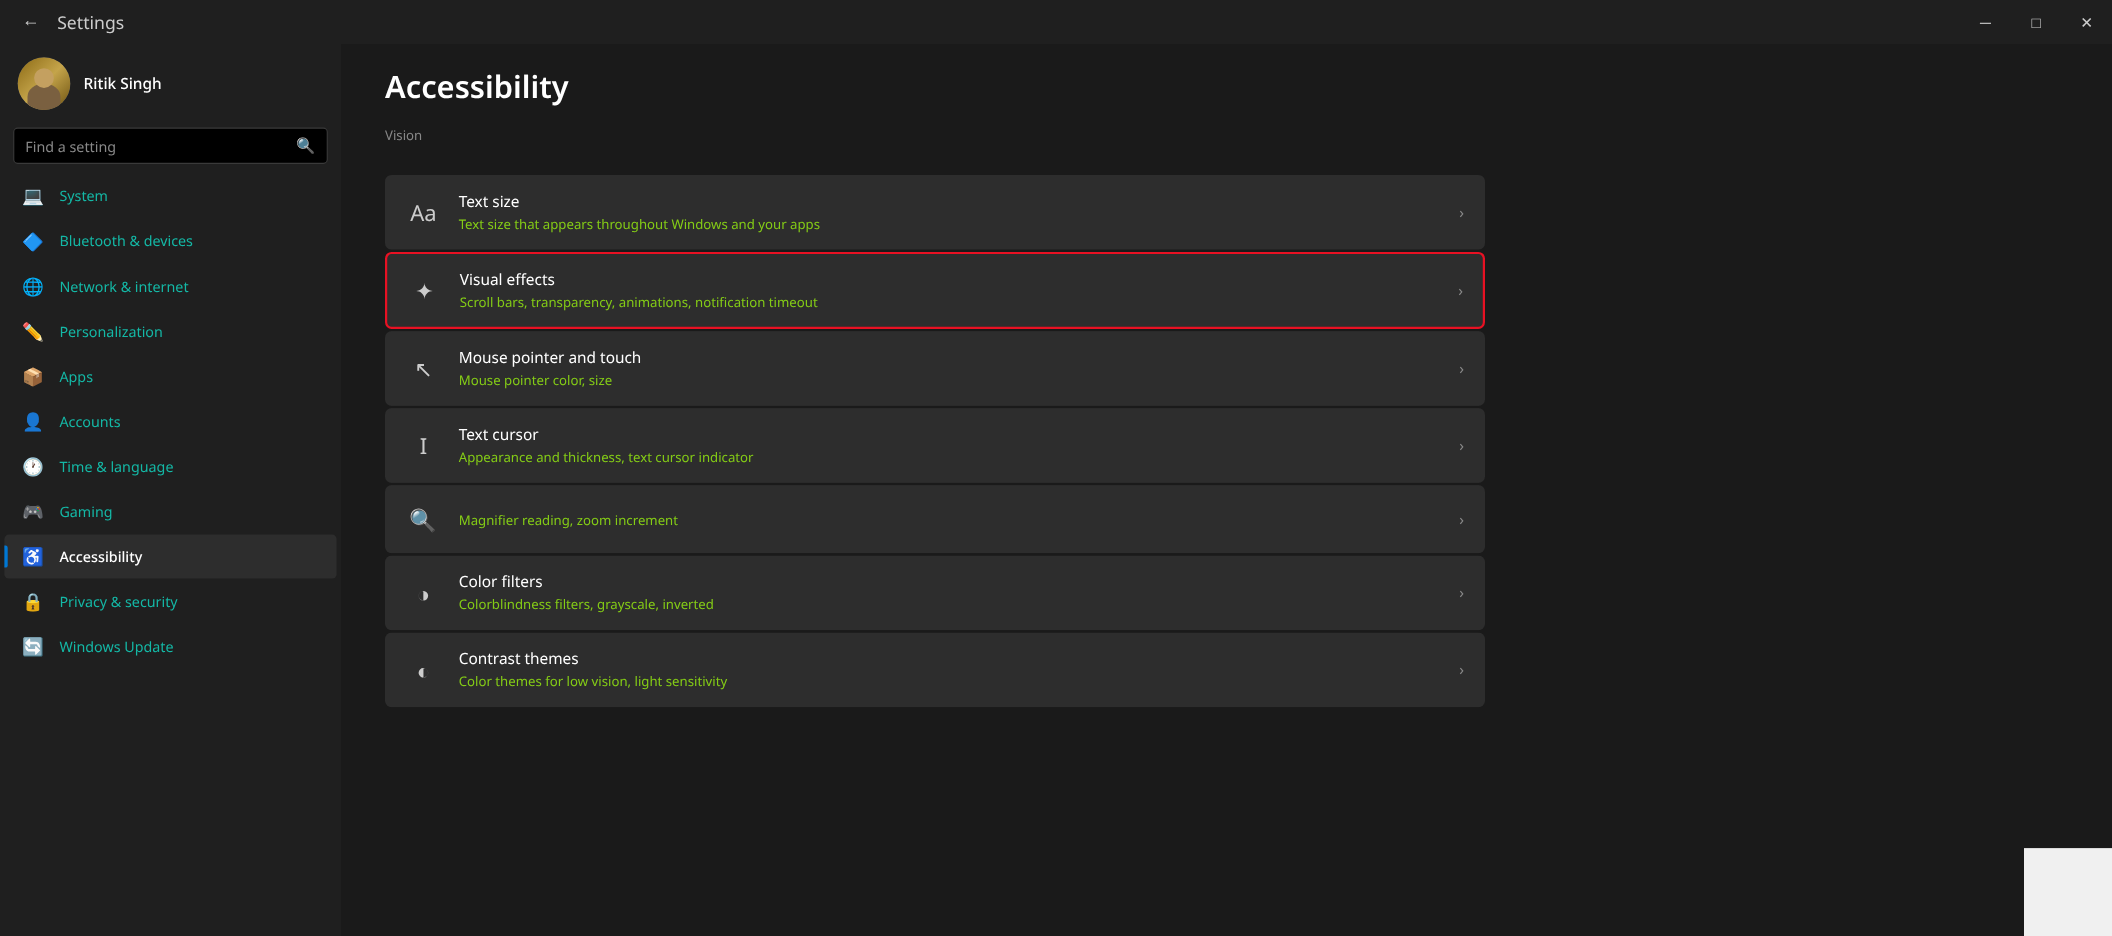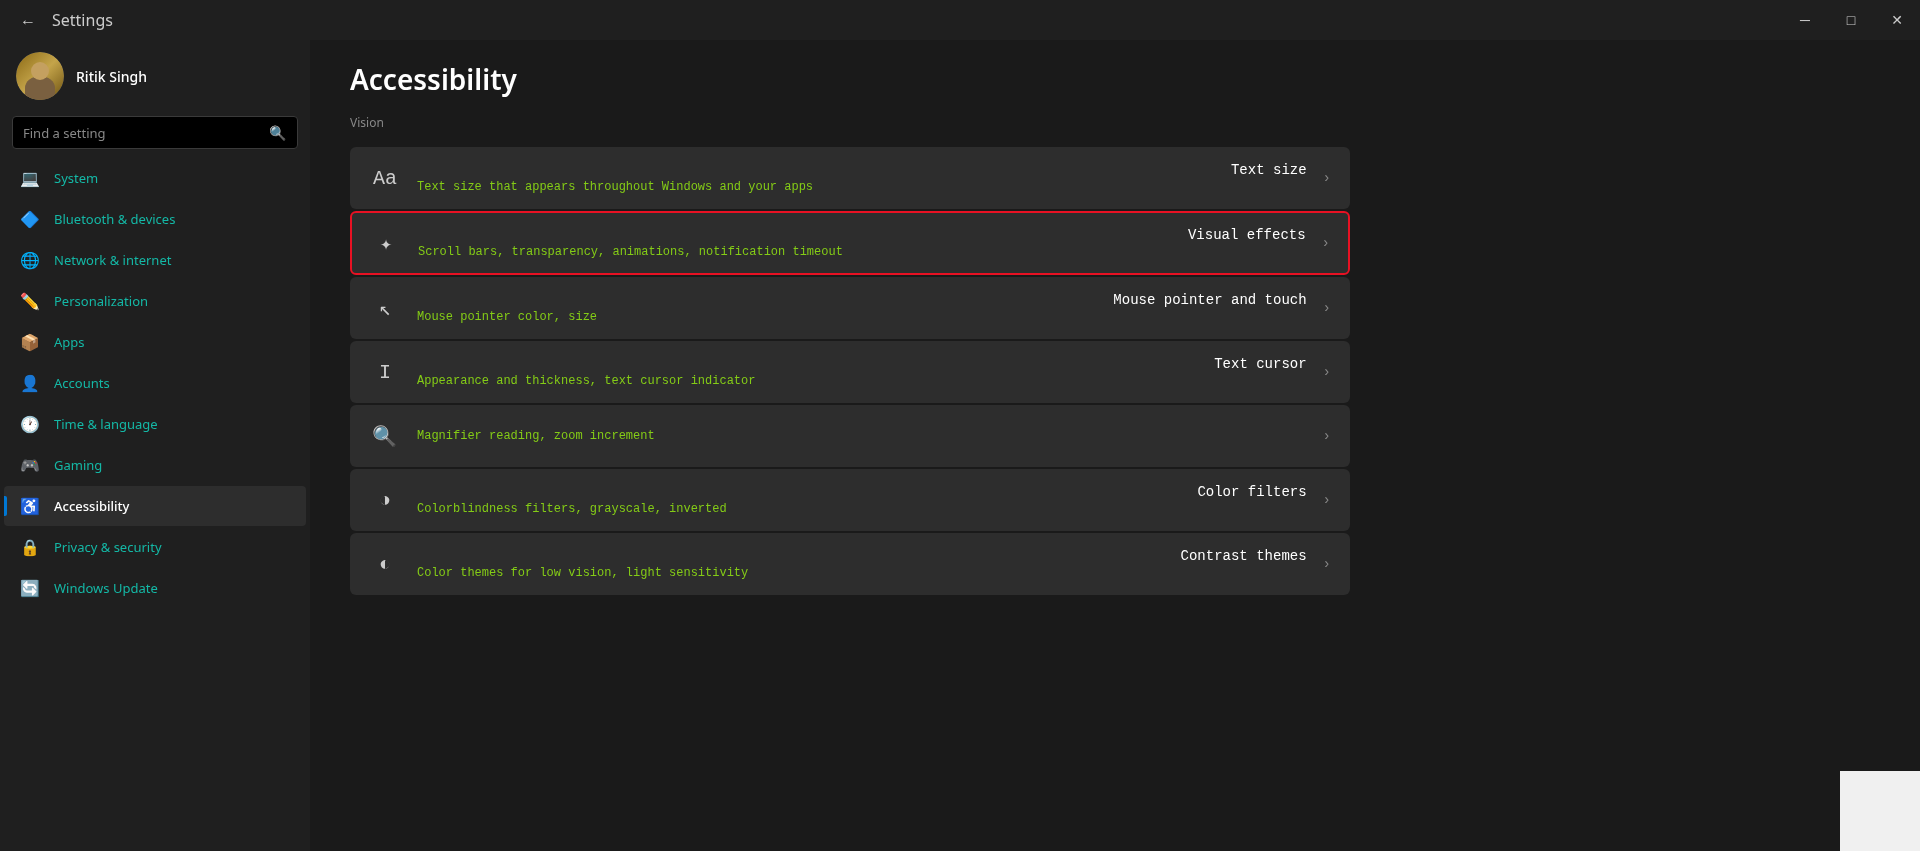--- a/index.html
+++ b/index.html
@@ -217,32 +217,31 @@
     .page-title {
       font-size: 28px;
       font-weight: 600;
       color: #ffffff;
       margin-bottom: 16px;
     }
 
     .section-label {
       font-size: 12px;
       color: #888;
-      margin-bottom: 16px;
+      margin-bottom: 28px;
       text-transform: none;
       font-weight: 400;
     }
 
     
     .settings-list {
       display: flex;
       flex-direction: column;
       gap: 2px;
       max-width: 1000px;
-      font-family: Liberation Mono, monospace;
     }
 
     .settings-item {
       display: flex;
       align-items: center;
       background: #2d2d2d;
       border-radius: 6px;
       padding: 14px 18px;
       gap: 16px;
       cursor: pointer;
@@ -265,21 +264,20 @@
     }
 
     .settings-item-text {
       flex: 1;
     }
     .settings-item-title {
       font-size: 14px;
       font-weight: 400;
       color: #ffffff;
       margin-bottom: 2px;
-      text-align: right;
     }
     .settings-item-desc {
       font-size: 12px;
       color: #84cc16;
     }
 
     .settings-item-chevron {
       color: #888;
       font-size: 14px;
     }

